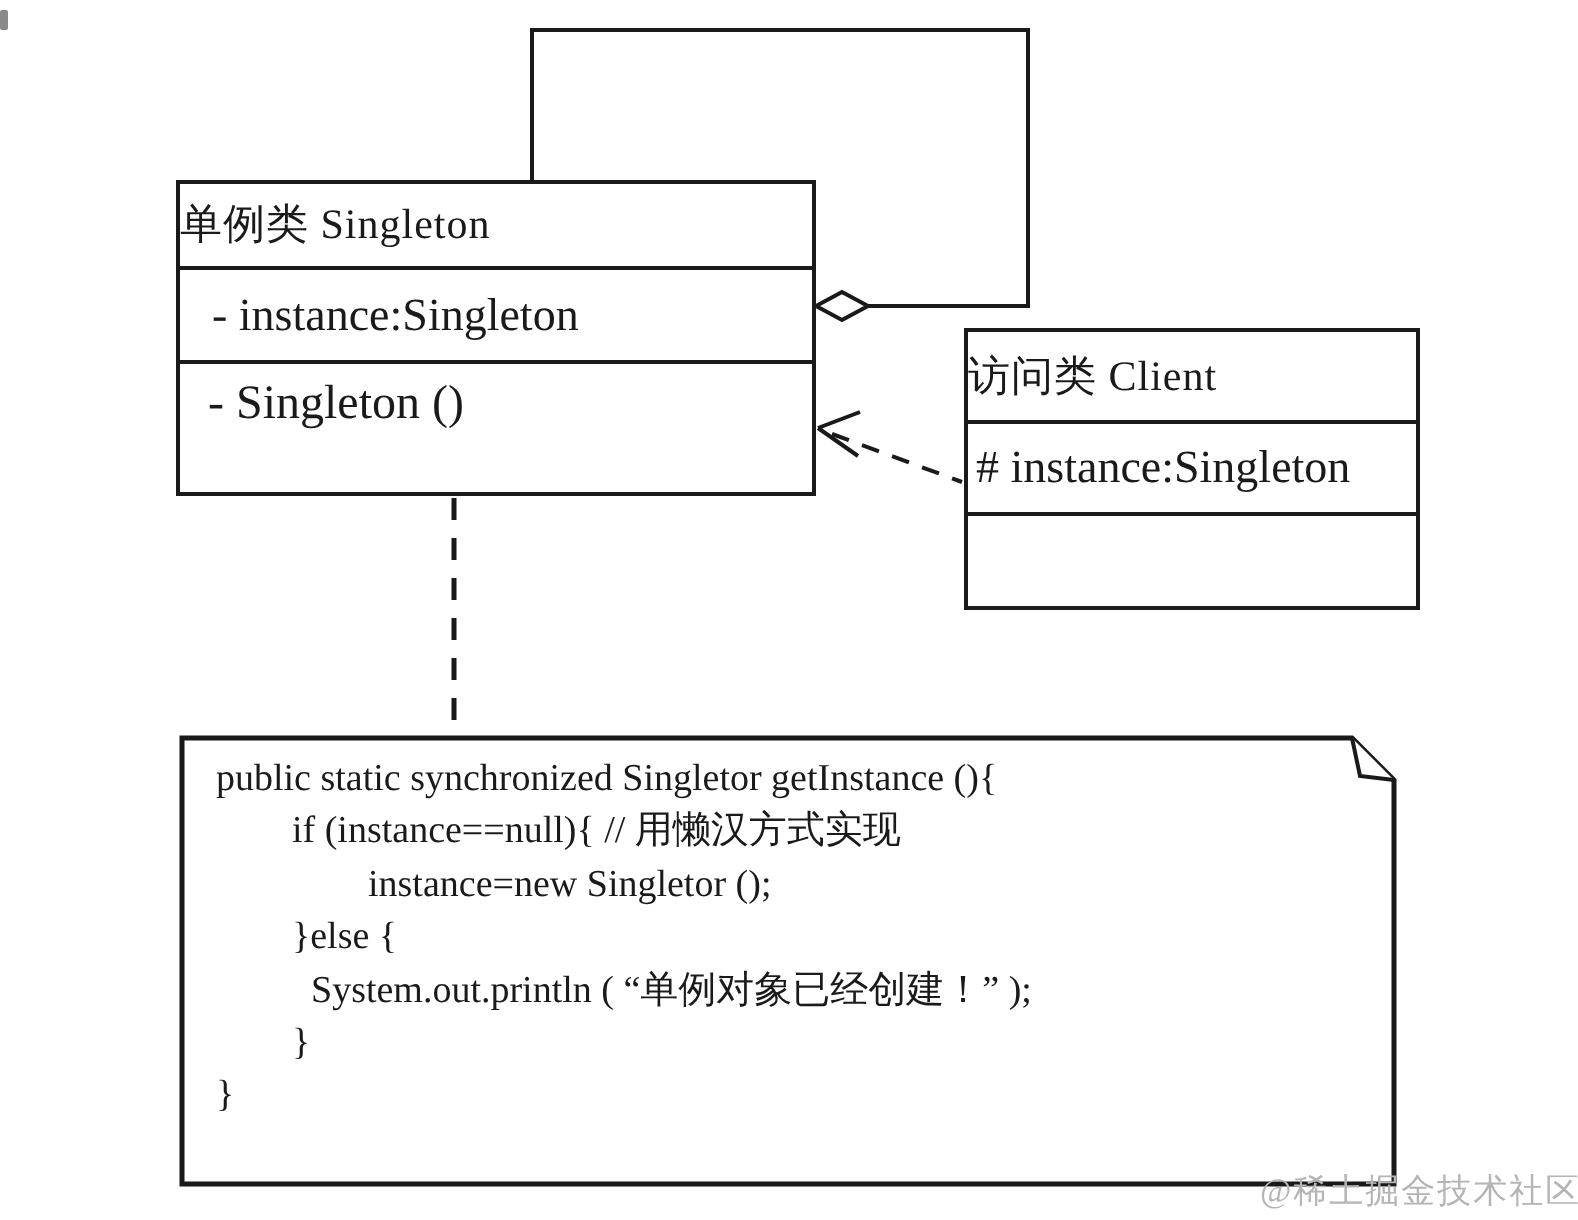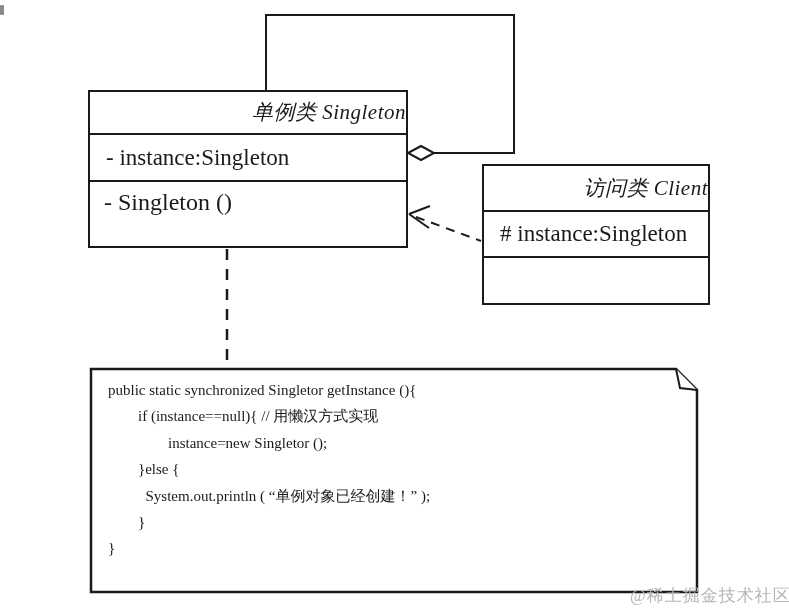--- a/index.html
+++ b/index.html
@@ -17,43 +17,42 @@
     background:#8a8a8a;z-index:3;border-radius:1px;
   }
   .uml-class{
     position:absolute;
     background:#ffffff;
     border:2px solid #1a1a1a;
     box-sizing:border-box;
     z-index:1;
   }
   .uml-class .title{
-    text-align:right;
+    text-align:left;
     border-bottom:2px solid #1a1a1a;
     font-size:21px;
     letter-spacing:.5px;
-    font-style:italic;
   }
   .uml-class .attrs{
     border-bottom:2px solid #1a1a1a;
     font-size:23px;
   }
   .uml-class .attrs .row, .uml-class .methods .row{white-space:pre;}
   .uml-class .methods{font-size:24px;}
   .singleton{left:88px;top:90px;width:320px;height:158px;}
   .singleton .title{height:41px;line-height:41px;}
   .singleton .attrs{height:45px;line-height:45px;padding-left:16px;}
   .singleton .methods{padding:7px 0 0 14px;line-height:27px;}
   .client{left:482px;top:164px;width:228px;height:141px;}
   .client .title{height:44px;line-height:44px;}
-  .client .attrs{height:44px;line-height:44px;padding-left:16px;}
+  .client .attrs{height:44px;line-height:44px;padding-left:4px;}
   .client .methods{height:45px;}
   .code-note-text{
     position:absolute;left:108px;top:377px;z-index:2;
-    font-size:15px;line-height:26.4px;
+    font-size:19px;line-height:26.4px;
   }
   .code-note-text .code-line{white-space:pre;}
   .watermark{
     position:absolute;left:630px;top:584px;z-index:4;
     font-size:17px;color:#b5b5b5;letter-spacing:1px;
     white-space:nowrap;
   }
 </style>
 </head>
 <body>

